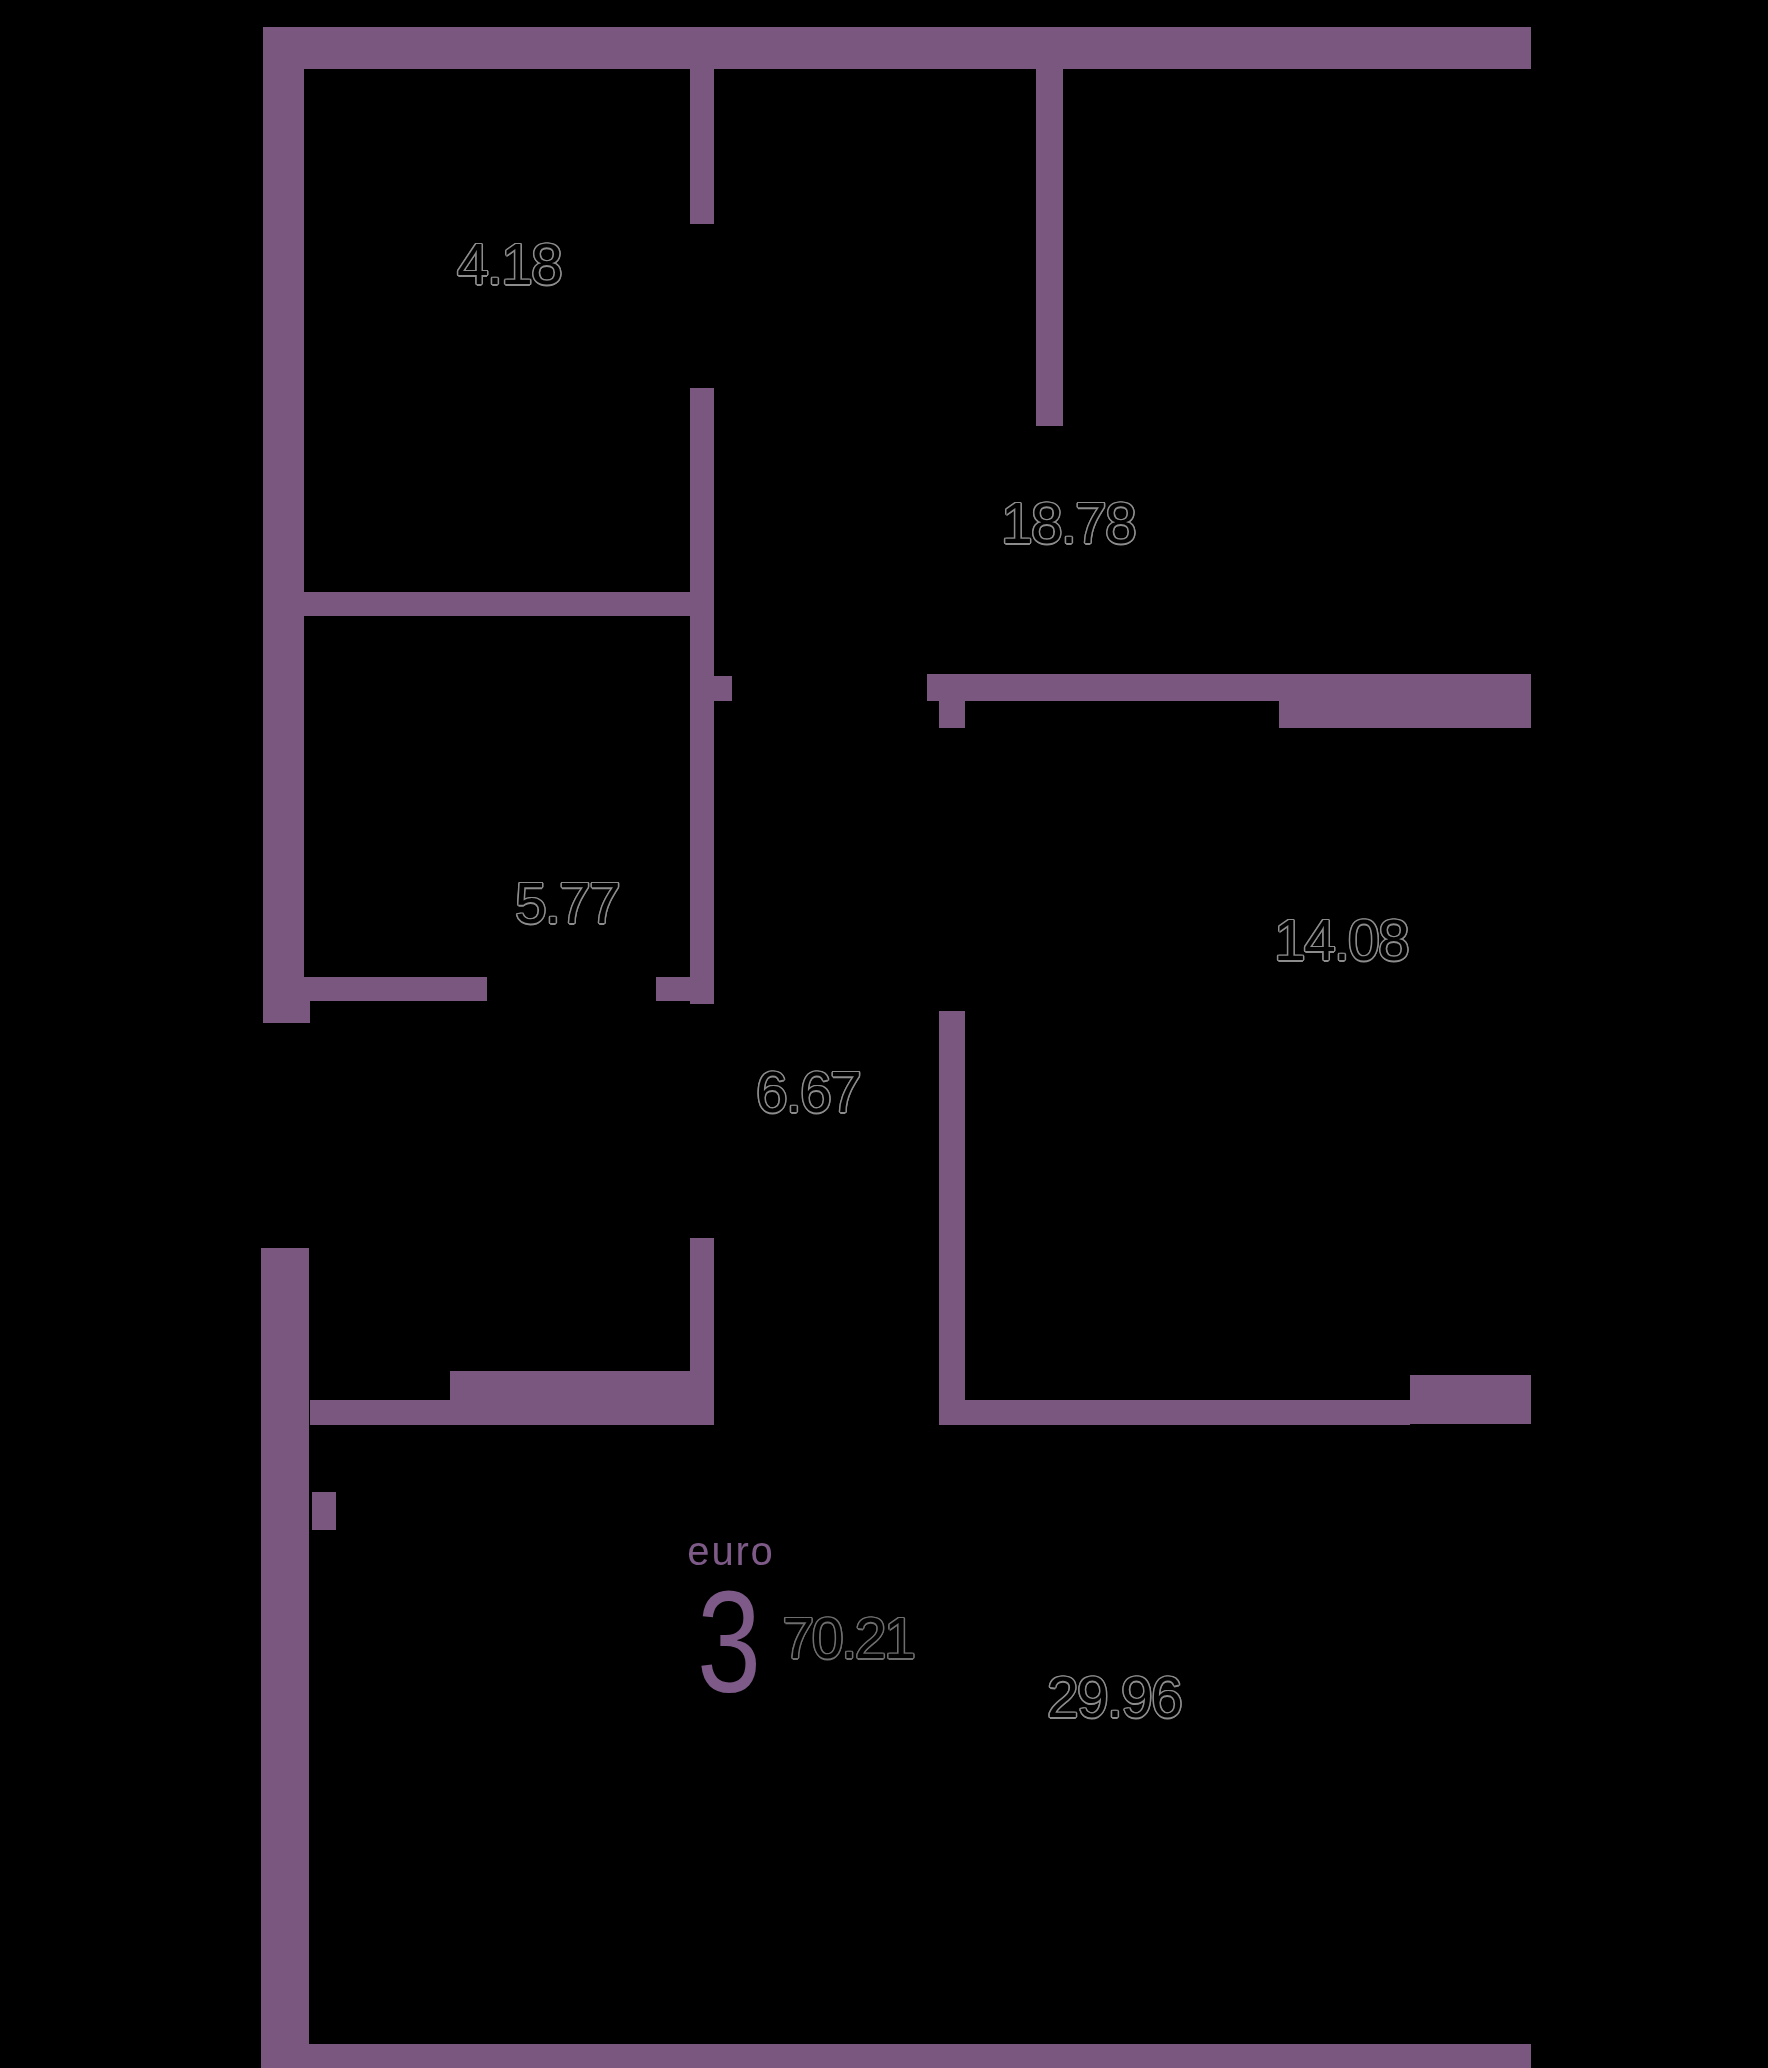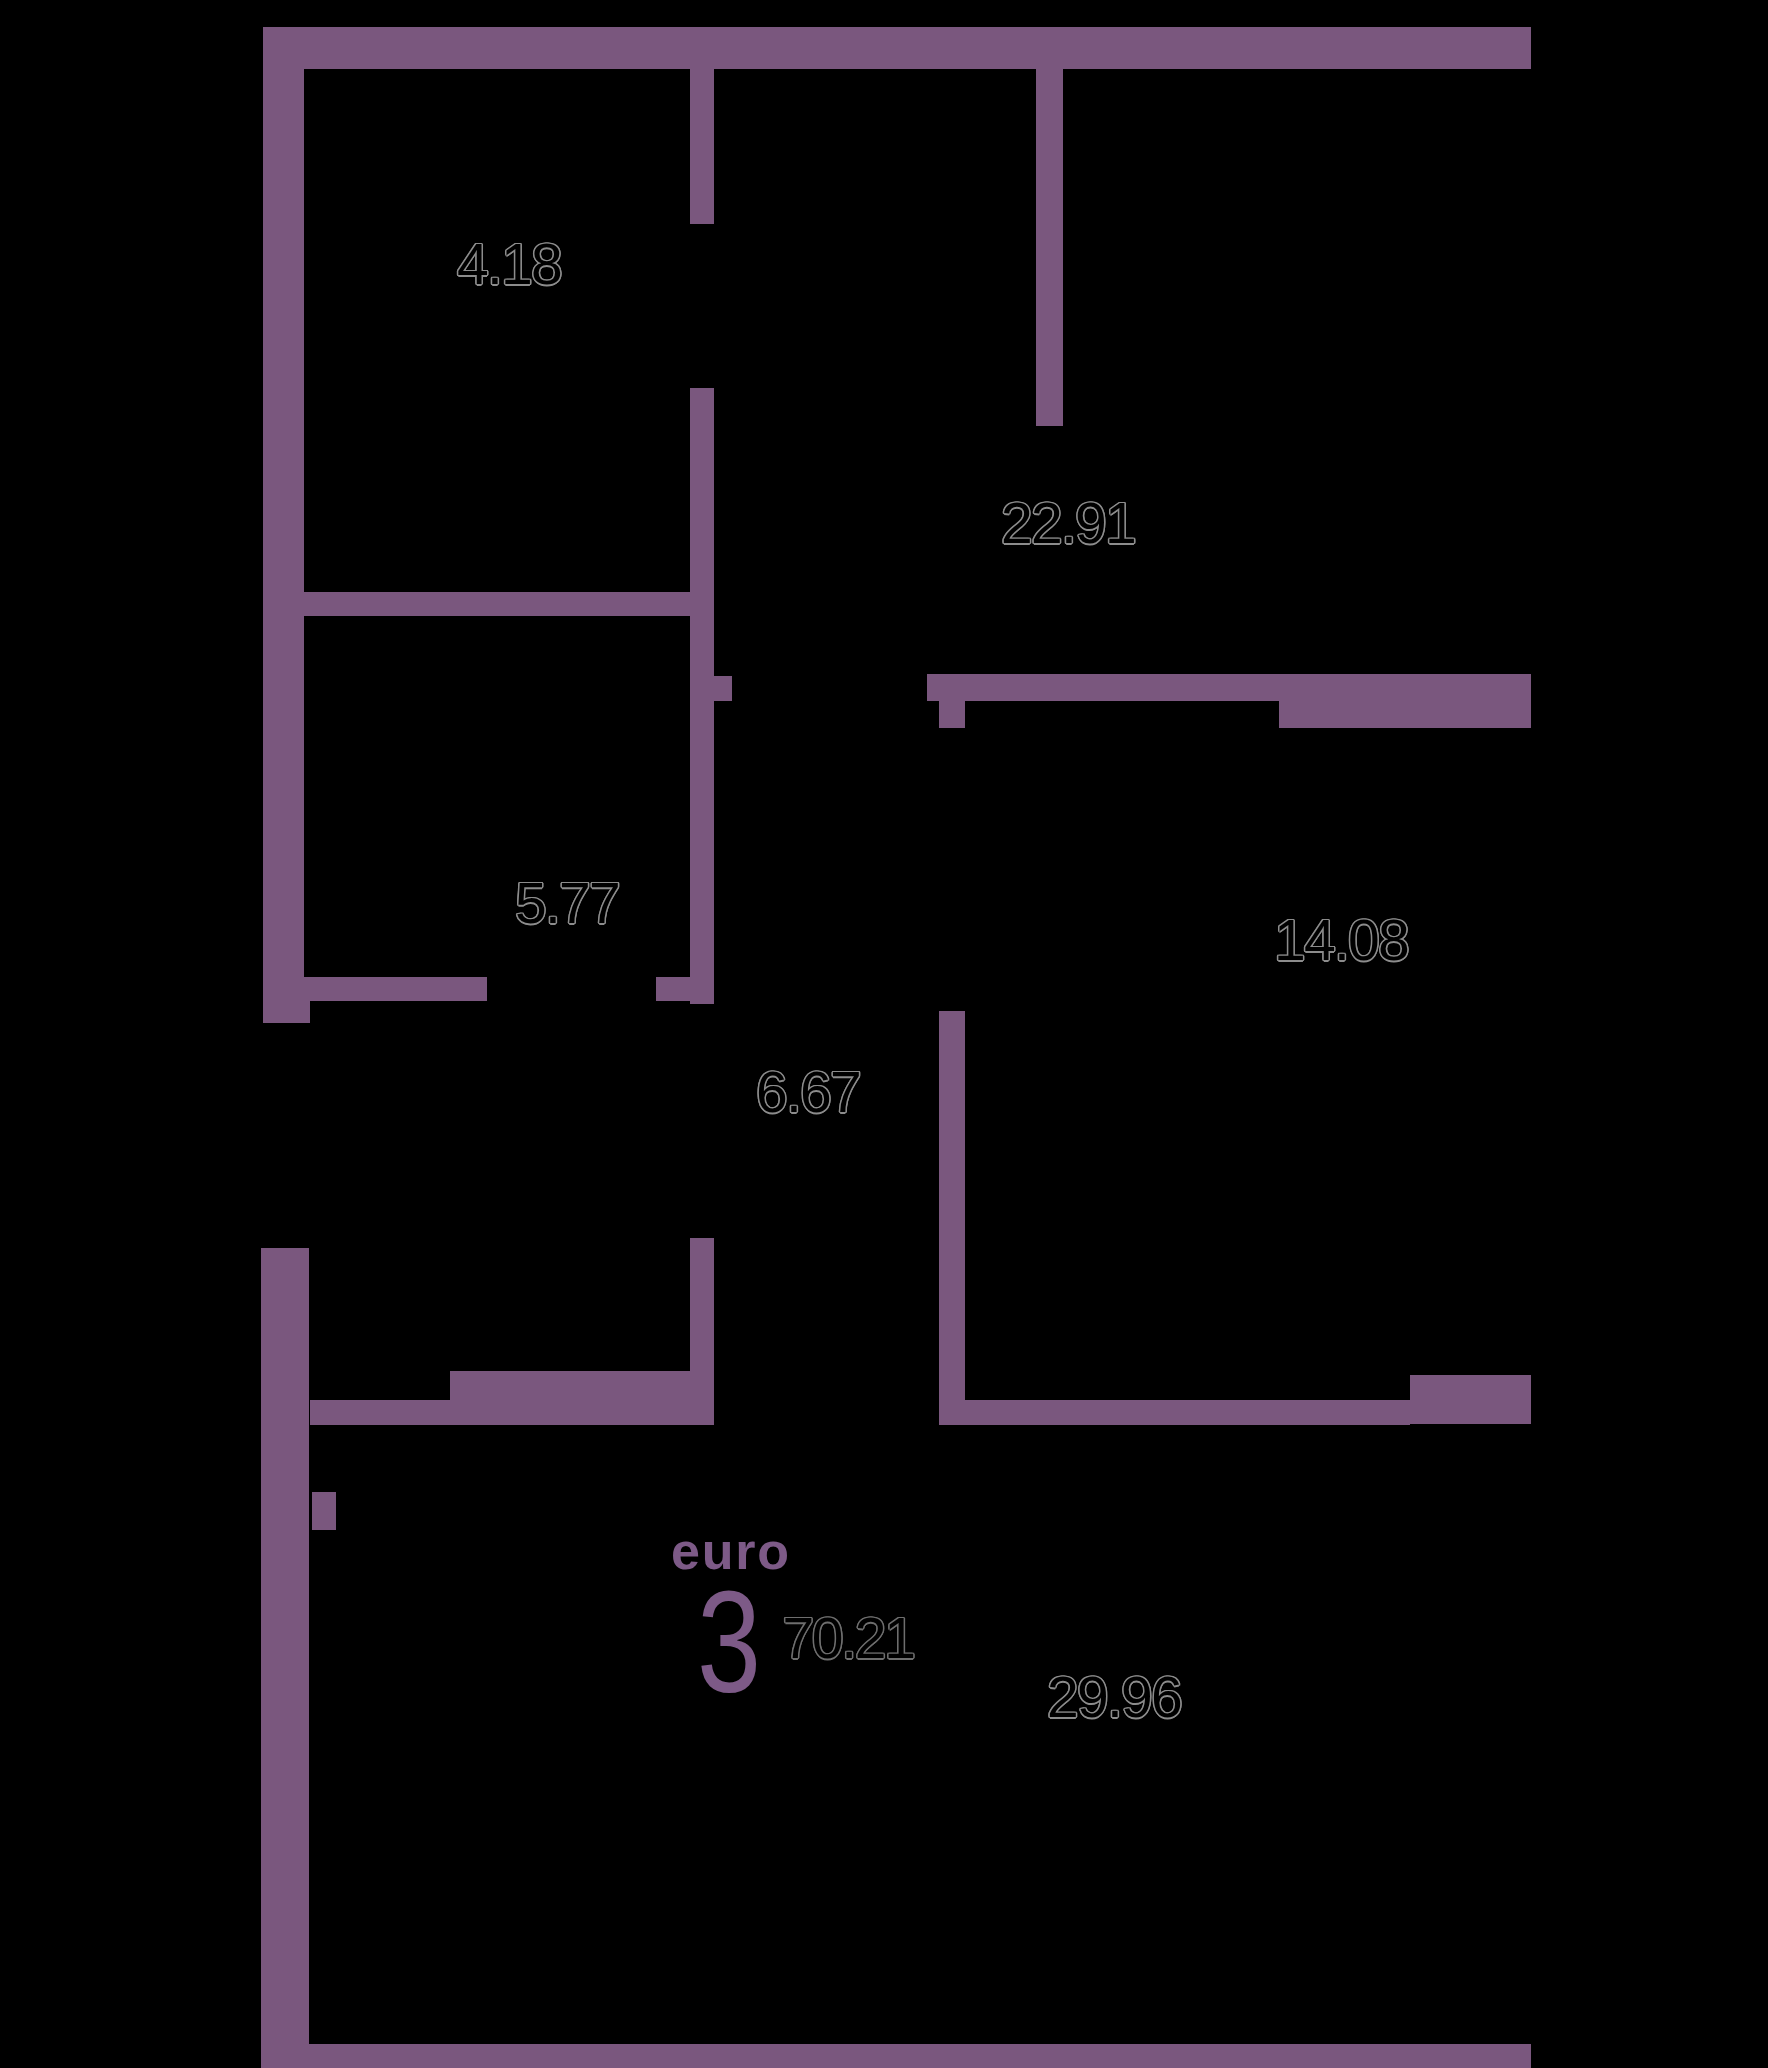--- a/index.html
+++ b/index.html
@@ -47,22 +47,22 @@
     text-shadow:
       1.5px 0 var(--total_outline), -1.5px 0 var(--total_outline),
       0 1.5px var(--total_outline), 0 -1.5px var(--total_outline),
       1.1px 1.1px var(--total_outline), -1.1px -1.1px var(--total_outline),
       1.1px -1.1px var(--total_outline), -1.1px 1.1px var(--total_outline);
     white-space:nowrap;
   }
   .euro-label{
     position:absolute;
     transform:translate(-50%,-50%);
-    font-size:52px;
-    font-weight:700;
+    font-size:40px;
+    font-weight:400;
     letter-spacing:1.8px;
     color:var(--accent);
     white-space:nowrap;
     text-align:right;
   }
   .big-number{
     position:absolute;
     transform:translate(-50%,-50%);
     font-size:144px;
     font-weight:300;
@@ -116,21 +116,21 @@
   <div class="wcap" style="left:1687px;top:1347px;width:25.6px;height:5.5px;"></div>
   <div class="wdiv" style="left:1686px;top:1108px;width:27.4px;height:11px;"></div>
 
   <div class="glz" style="left:1693px;top:1577px;width:13.7px;height:325px;"></div>
   <div class="wcap" style="left:1687px;top:1573px;width:25.6px;height:5.5px;"></div>
   <div class="wcap" style="left:1687px;top:1901px;width:25.6px;height:5.5px;"></div>
   <div class="wdiv" style="left:1686px;top:1780px;width:27.4px;height:11px;"></div>
   <div class="wline" style="left:1746px;top:919px;width:2.7px;height:1001px;"></div>
 
   <span class="area-label" style="left:509px;top:239px;">4.18</span>
-  <span class="area-label" style="left:1068px;top:498px;">22.91</span>
+  <span class="area-label" style="left:1068px;top:498px;">18.78</span>
   <span class="area-label" style="left:567px;top:878px;">5.77</span>
   <span class="area-label" style="left:808px;top:1067px;">6.67</span>
   <span class="area-label" style="left:1341px;top:915px;">14.08</span>
   <span class="area-label" style="left:1114px;top:1672px;">29.96</span>
 
   <span class="euro-label" style="left:731px;top:1526px;">euro</span>
   <span class="big-number" style="left:729px;top:1618px;"><span class="squeeze">3</span></span>
   <span class="total-label" style="left:848px;top:1613px;">70.21</span>
 
 </div>

